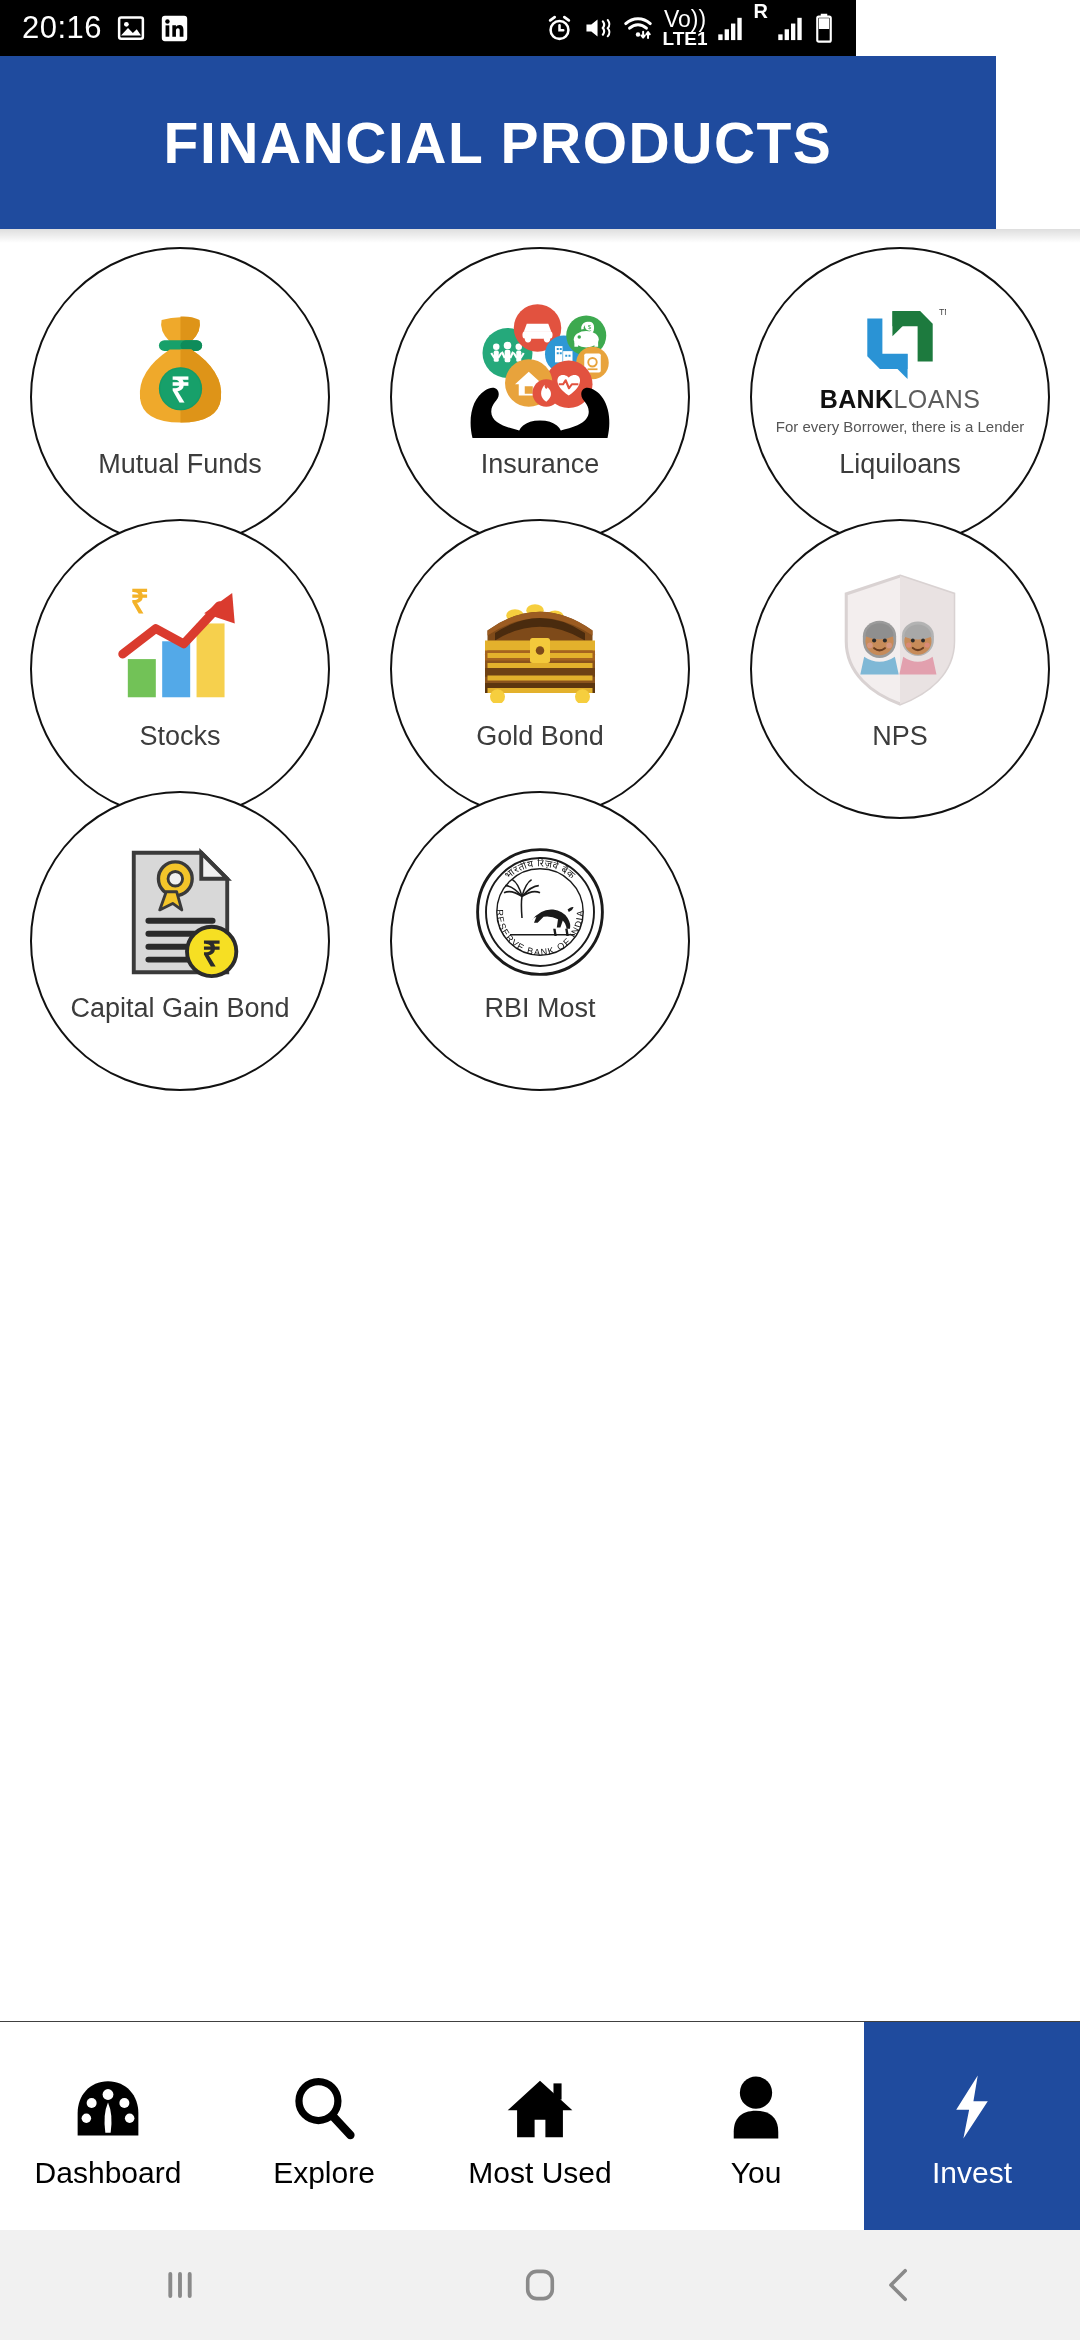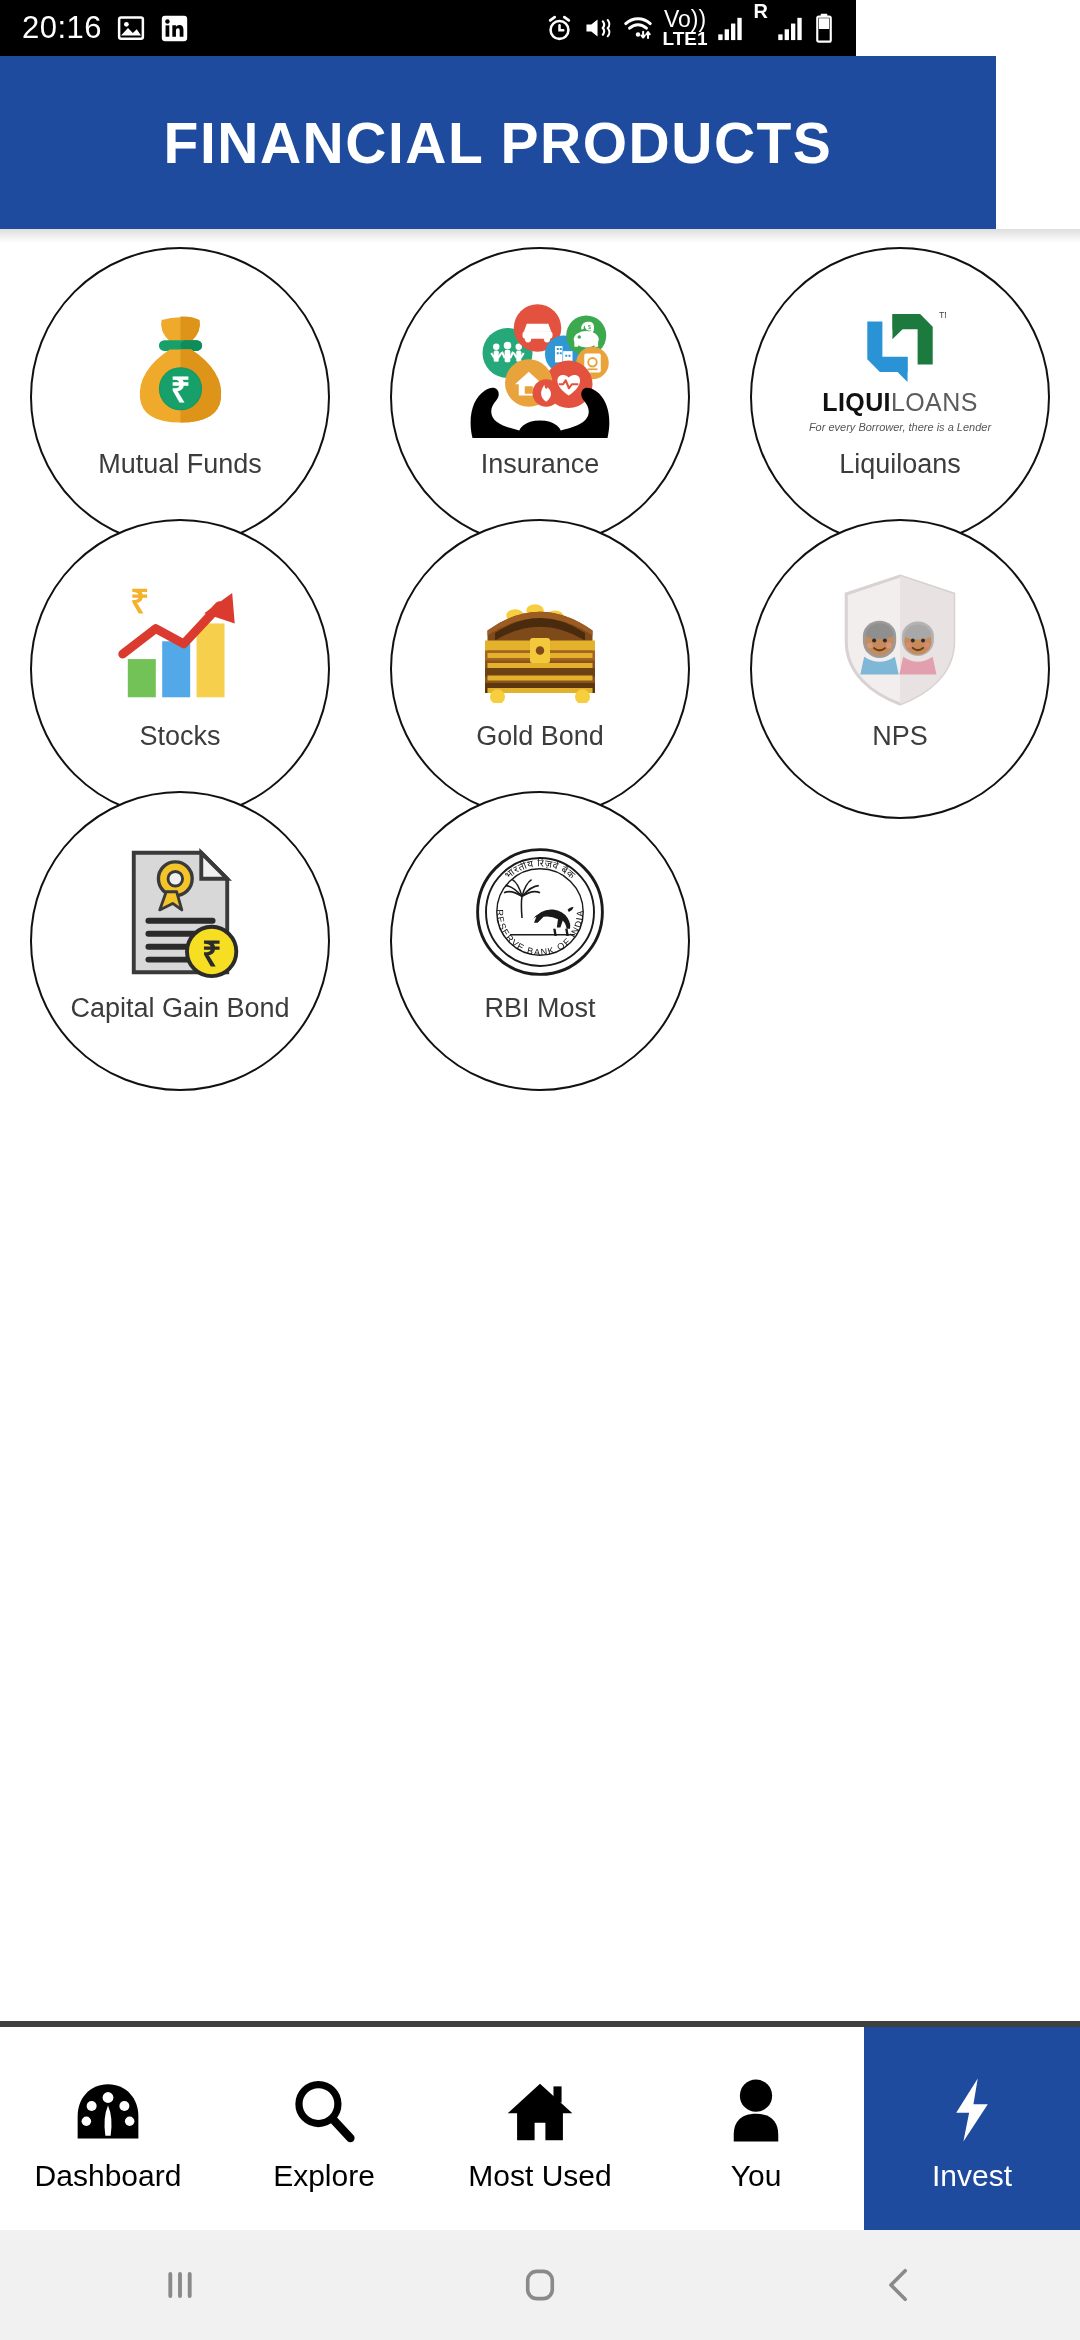--- a/index.html
+++ b/index.html
@@ -60,21 +60,21 @@
     height:150px; width:200px; display:flex; align-items:center;
     justify-content:center;
   }
   .tile-label{
     font-size:27px; color:#3c3c3c; margin-top:6px; white-space:nowrap;
   }
 
   
   .bottomnav{
     position:absolute; left:0; top:2021px; width:1080px; height:209px;
-    background:#fff; display:flex; border-top:6px solid #404040;
+    background:#fff; display:flex; border-top:1px solid #404040;
   }
   .navitem{
     flex:1; display:flex; flex-direction:column; align-items:center;
     justify-content:center; gap:16px; background:#fff;
   }
   .navitem.active{ background:#1F4B9E; }
   .nav-ico{ height:78px; display:flex; align-items:flex-end; justify-content:center; }
   .nav-label{ font-size:30px; color:#000; }
   .navitem.active .nav-label{ color:#fff; }
 
@@ -273,24 +273,24 @@
       <div class="tile">
         <div class="tile-art" style="flex-direction:column;gap:4px;">
           <svg width="92" height="78" viewBox="0 0 72 62">
             <path d="M30 8 L52 8 L62 18 L62 48 L50 48 L50 20 L30 20 Z" fill="#1D7A3E"></path>
             <path d="M30 8 L40 18 L30 28 Z" fill="#1D7A3E"></path>
             <path d="M42 54 L20 54 L10 44 L10 14 L22 14 L22 42 L42 42 Z" fill="#2A93D5"></path>
             <path d="M42 62 L32 52 L42 42 Z" fill="#2A93D5"></path>
             <text x="67" y="11" font-size="7" fill="#444" font-family="'Liberation Sans',sans-serif">TM</text>
           </svg>
           <div style="display:flex;align-items:baseline;gap:0;margin-top:2px;">
-            <span style="font-size:25px;font-weight:700;color:#111;letter-spacing:.4px;">LIQUI</span>
+            <span style="font-size:25px;font-weight:700;color:#111;letter-spacing:.4px;">BANK</span>
             <span style="font-size:25px;font-weight:300;color:#5c5c5c;letter-spacing:.4px;">LOANS</span>
           </div>
-          <div style="font-size:11px;color:#555;white-space:nowrap;font-style:italic;">For every Borrower, there is a Lender</div>
+          <div style="font-size:15px;color:#555;white-space:nowrap;">For every Borrower, there is a Lender</div>
         </div>
         <div class="tile-label">Liquiloans</div>
       </div>
     </div>
 
     <div class="cell">
       <div class="tile">
         <div class="tile-art">
           <svg width="140" height="130" viewBox="0 0 110 102">
             <text x="16" y="30" font-size="26" fill="#F3B229" font-family="'Liberation Sans',sans-serif" font-weight="700">₹</text>

